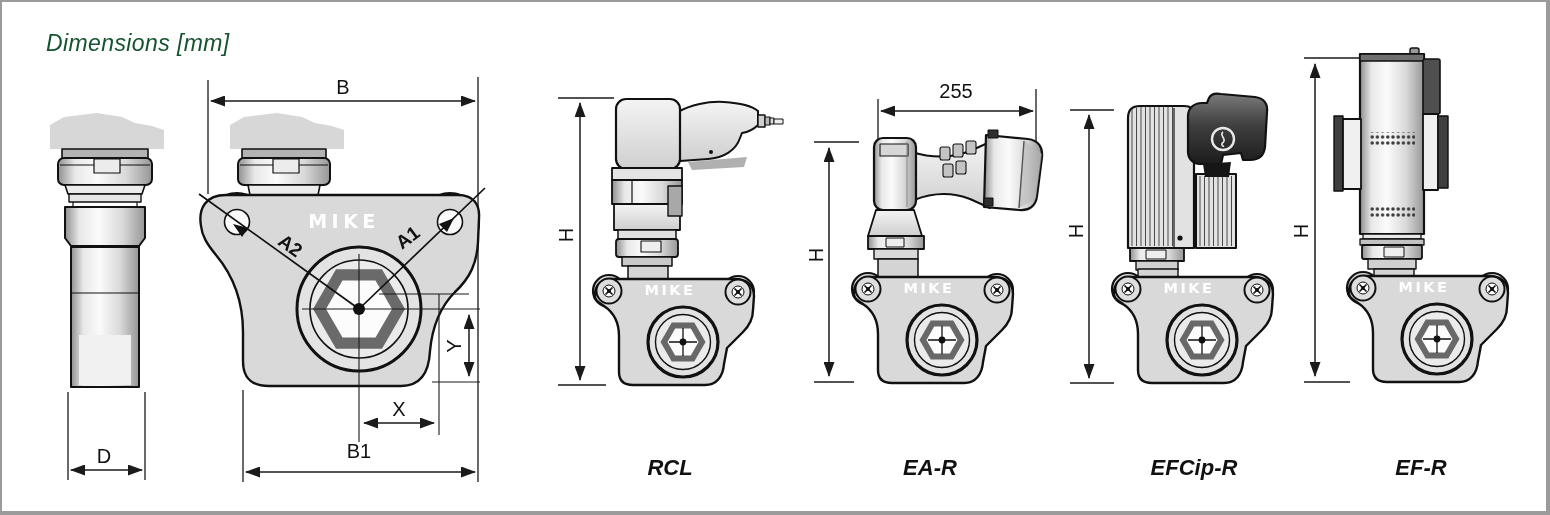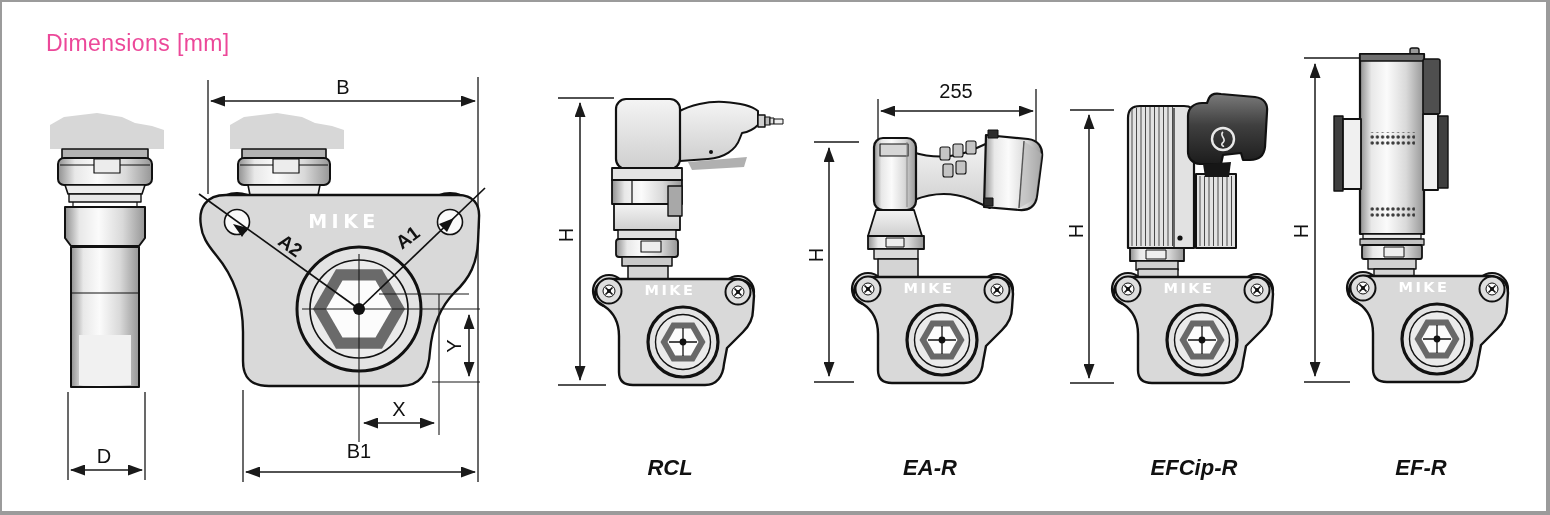--- a/index.html
+++ b/index.html
@@ -2,22 +2,22 @@
 <html><head>
 <meta charset="utf-8">
 <style>
   html,body{margin:0;padding:0;background:#fff;}
   #frame{
     position:relative;width:1550px;height:515px;box-sizing:border-box;
     background:#ffffff;border:2px solid #9b9b9b;border-right-width:4px;border-bottom-width:4px;
     overflow:hidden;font-family:"Liberation Sans",sans-serif;
   }
   #title{
-    position:absolute;left:44px;top:28px;font-size:23px;color:#ec4899;
-    letter-spacing:.4px;font-weight:400;
+    position:absolute;left:44px;top:28px;font-size:23px;color:#14532d;
+    letter-spacing:.4px;font-weight:400;font-style:italic;
   }
   svg{position:absolute;left:0;top:0;}
   .oln{stroke:#111;stroke-linejoin:round;}
   .dim{stroke:#1a1a1a;stroke-width:1.3;fill:none;}
   .dimA{stroke:#1a1a1a;stroke-width:1.5;fill:none;marker-start:url(#ah);marker-end:url(#ah);}
   .thin{stroke:#1a1a1a;stroke-width:1.1;fill:none;}
   text{font-family:"Liberation Sans",sans-serif;fill:#111;text-anchor:middle;}
   .dimlbl{font-size:20px;}
   .dimbold{font-size:19px;font-weight:700;}
   .figlbl{font-size:22px;font-style:italic;font-weight:600;}

